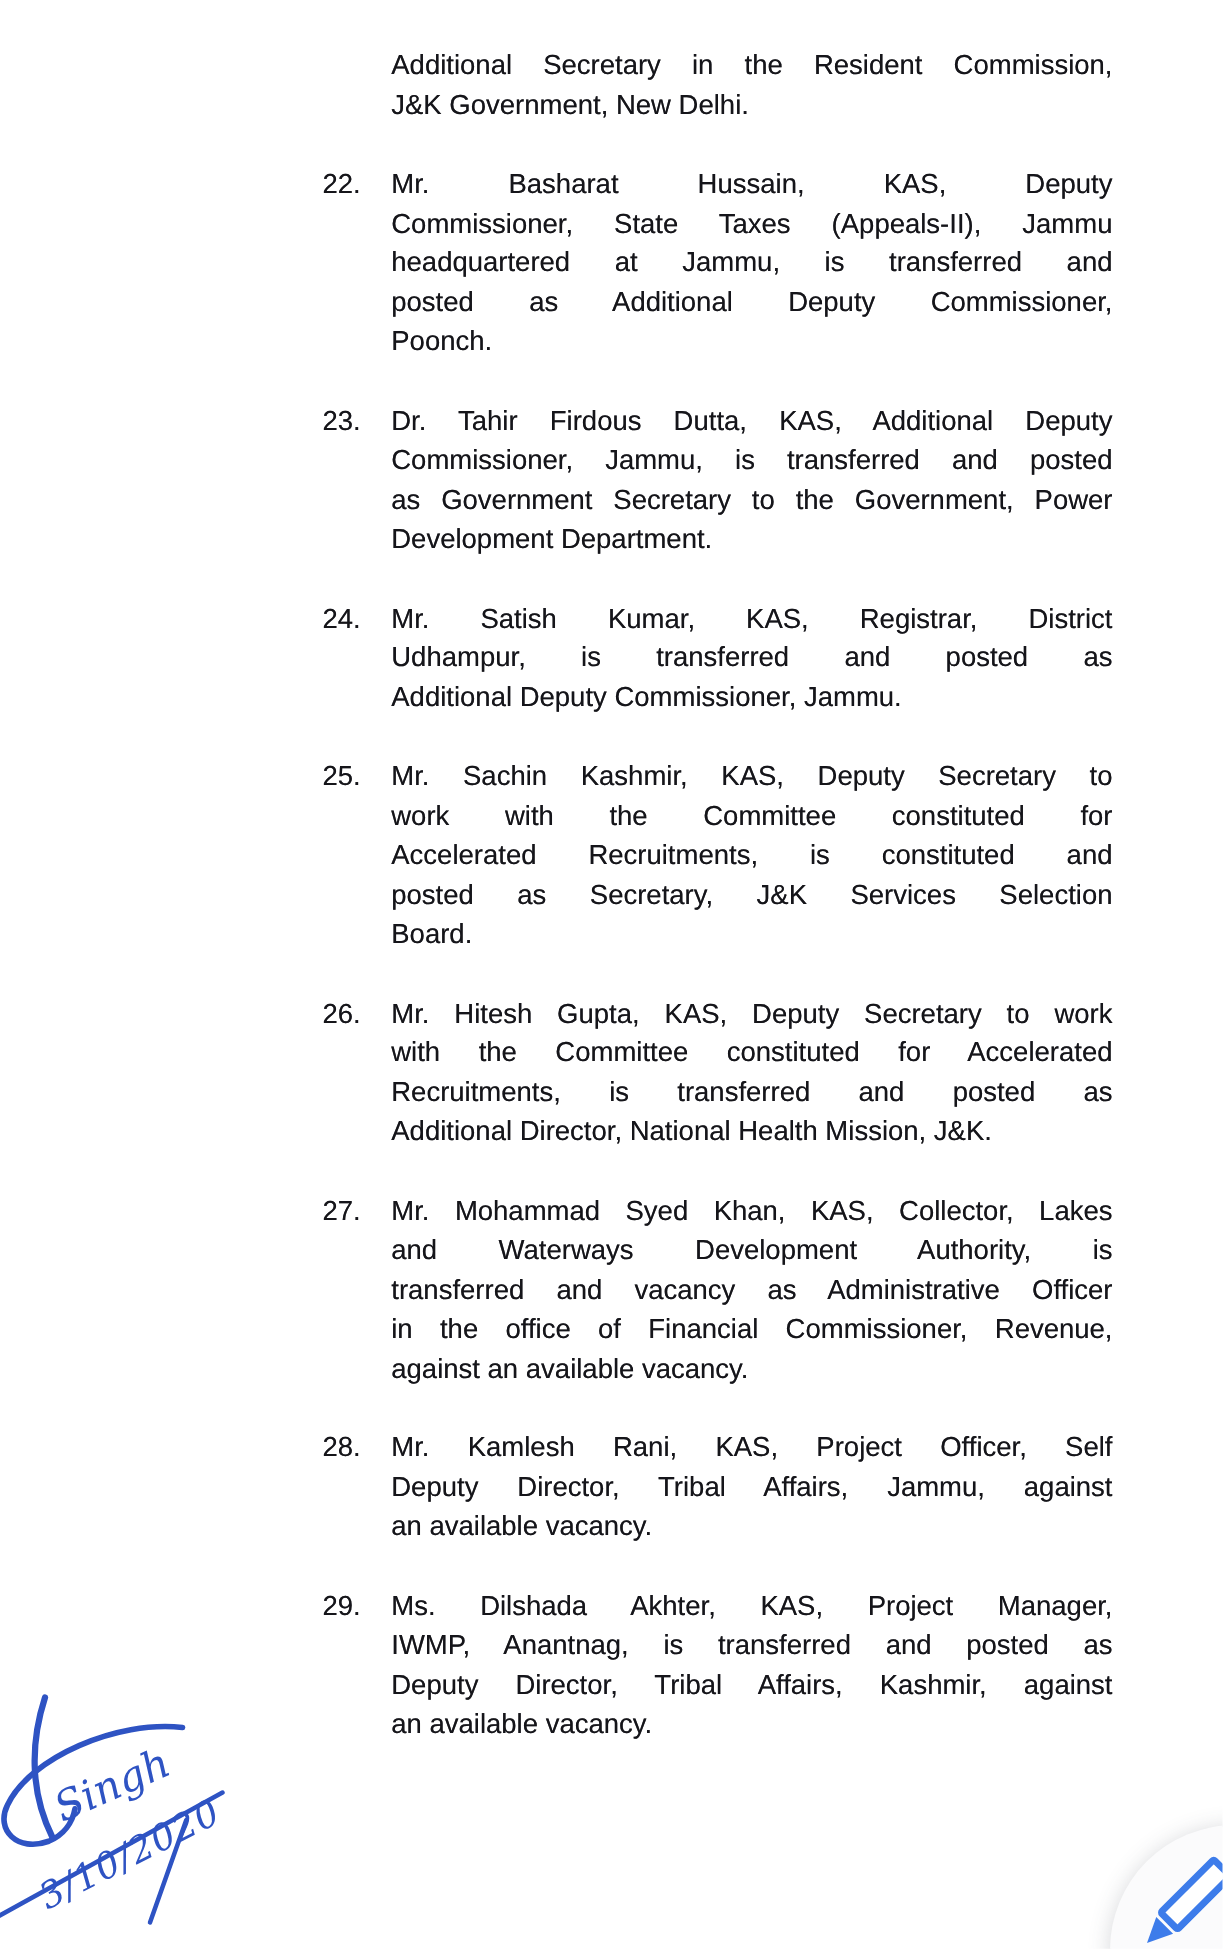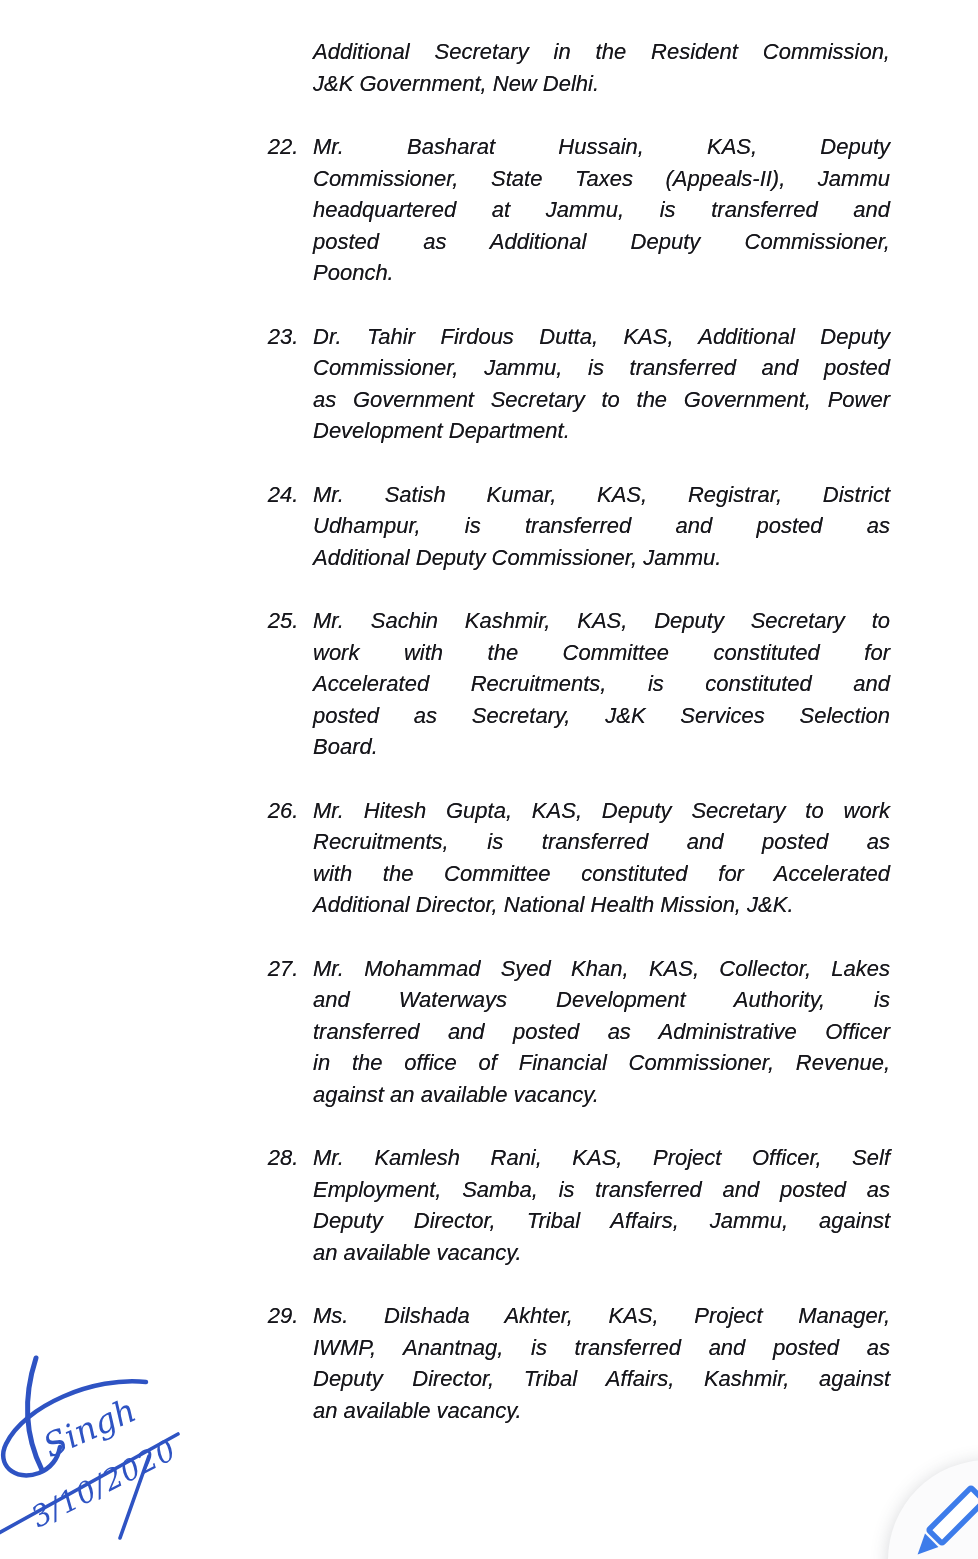--- a/index.html
+++ b/index.html
@@ -14,30 +14,29 @@
   }
   
   .doc {
     position: absolute;
     left: 313px;
     top: 36px;
     width: 577px;
     font-size: 22px;
     line-height: 31.5px;
     text-shadow: 0 0 0.5px rgba(10,10,15,0.65); 
-    font-style: italic;
   }
   .item { position: relative; margin: 0 0 32px 0; }
   .item:last-child { margin-bottom: 0; }
   .item-number {
     position: absolute;
     left: -55px;
     top: 0;
     width: 50px;
-    text-align: center;
+    text-align: left;
     white-space: nowrap;
   }
   .line { text-align: justify; text-align-last: justify; }
   .line.last { text-align-last: left; }
 
   
   .sig-wrap {
     position: absolute;
     left: -6px;
     top: 1346px;
@@ -105,40 +104,39 @@
         <div class="line">work with the Committee constituted for</div>
         <div class="line">Accelerated Recruitments, is constituted and</div>
         <div class="line">posted as Secretary, J&amp;K Services Selection</div>
         <div class="line last">Board.</div>
       </div>
   </div>
     <div class="item">
     <div class="item-number">26.</div>
     <div class="item-text">
         <div class="line">Mr. Hitesh Gupta, KAS, Deputy Secretary to work</div>
+        <div class="line">with the Committee constituted for Accelerated</div>
         <div class="line">Recruitments, is transferred and posted as</div>
-        <div class="line">with the Committee constituted for Accelerated</div>
         <div class="line last">Additional Director, National Health Mission, J&amp;K.</div>
       </div>
   </div>
     <div class="item">
     <div class="item-number">27.</div>
     <div class="item-text">
         <div class="line">Mr. Mohammad Syed Khan, KAS, Collector, Lakes</div>
         <div class="line">and Waterways Development Authority, is</div>
-        <div class="line">transferred and posted as Administrative Officer</div>
+        <div class="line">transferred and vacancy as Administrative Officer</div>
         <div class="line">in the office of Financial Commissioner, Revenue,</div>
         <div class="line last">against an available vacancy.</div>
       </div>
   </div>
     <div class="item">
     <div class="item-number">28.</div>
     <div class="item-text">
         <div class="line">Mr. Kamlesh Rani, KAS, Project Officer, Self</div>
-        <div class="line">Employment, Samba, is transferred and posted as</div>
         <div class="line">Deputy Director, Tribal Affairs, Jammu, against</div>
         <div class="line last">an available vacancy.</div>
       </div>
   </div>
     <div class="item">
     <div class="item-number">29.</div>
     <div class="item-text">
         <div class="line">Ms. Dilshada Akhter, KAS, Project Manager,</div>
         <div class="line">IWMP, Anantnag, is transferred and posted as</div>
         <div class="line">Deputy Director, Tribal Affairs, Kashmir, against</div>

